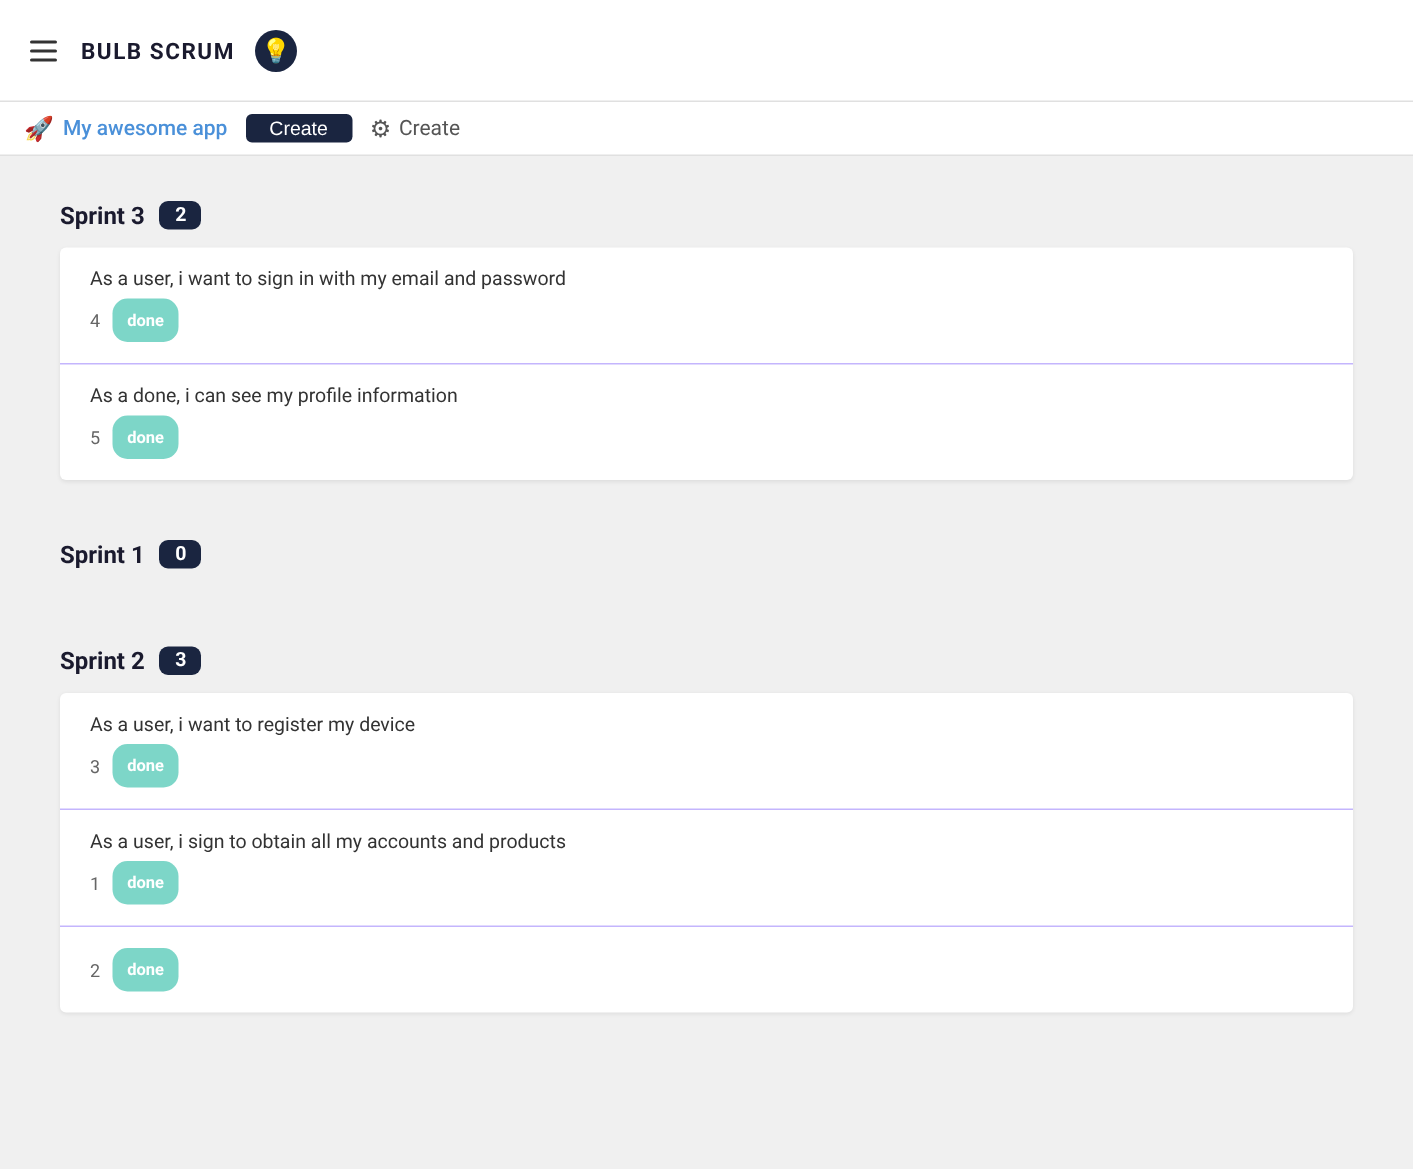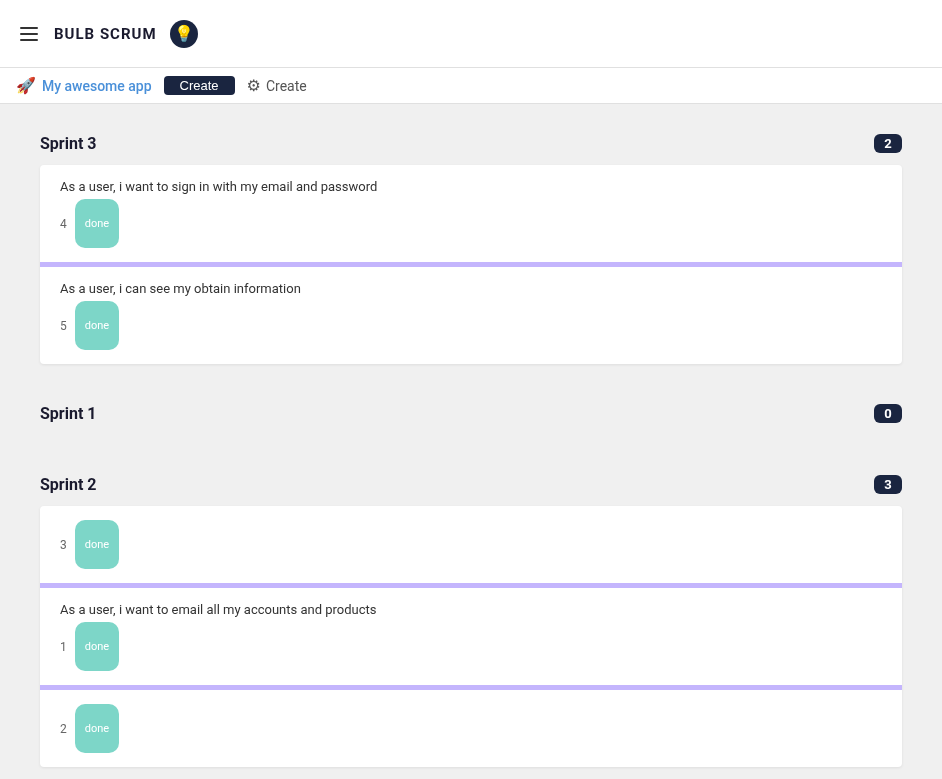--- a/index.html
+++ b/index.html
@@ -115,21 +115,20 @@
     
     .sprint-section {
       margin-bottom: 30px;
     }
 
     .sprint-header {
       display: flex;
       align-items: center;
       gap: 10px;
       padding: 10px 0 12px 0;
-      justify-content: space-between;
     }
 
     .sprint-title {
       font-size: 16px;
       font-weight: 700;
       color: #1a1a2e;
     }
 
     .sprint-badge {
       background: #1a2540;
@@ -145,21 +144,21 @@
     
     .stories-container {
       background: #fff;
       border-radius: 4px;
       overflow: hidden;
       box-shadow: 0 1px 3px rgba(0,0,0,0.08);
     }
 
     .story-item {
       padding: 14px 20px;
-      border-bottom: 5px solid #c4b5fd;
+      border-bottom: 1px solid #c4b5fd;
       cursor: pointer;
     }
 
     .story-item:last-child {
       border-bottom: none;
     }
 
     .story-text {
       font-size: 13px;
       color: #333;
@@ -174,23 +173,23 @@
 
     .story-number {
       font-size: 12px;
       color: #666;
     }
 
     .status-badge {
       background: #7dd6c8;
       color: #fff;
       font-size: 11px;
-      padding: 18px 10px;
+      padding: 8px 10px;
       border-radius: 10px;
-      font-weight: 400;
+      font-weight: 700;
     }
   </style>
 </head>
 <body>
 
 <nav class="navbar">
   <div class="hamburger-icon">
     <span></span>
     <span></span>
     <span></span>
@@ -223,48 +222,49 @@
       </div>
       <div class="stories-container">
         <div class="story-item">
           <div class="story-text">As a user, i want to sign in with my email and password</div>
           <div class="story-meta">
             <span class="story-number">4</span>
             <span class="status-badge">done</span>
           </div>
         </div>
         <div class="story-item">
-          <div class="story-text">As a user, i can see my obtain information</div>
+          <div class="story-text">As a done, i can see my profile information</div>
           <div class="story-meta">
             <span class="story-number">5</span>
             <span class="status-badge">done</span>
           </div>
         </div>
       </div>
     </div>
     <div class="sprint-section">
       <div class="sprint-header">
         <span class="sprint-title">Sprint 1</span>
         <span class="sprint-badge">0</span>
       </div>
     </div>
     <div class="sprint-section">
       <div class="sprint-header">
         <span class="sprint-title">Sprint 2</span>
         <span class="sprint-badge">3</span>
       </div>
       <div class="stories-container">
         <div class="story-item">
+          <div class="story-text">As a user, i want to register my device</div>
           <div class="story-meta">
             <span class="story-number">3</span>
             <span class="status-badge">done</span>
           </div>
         </div>
         <div class="story-item">
-          <div class="story-text">As a user, i want to email all my accounts and products</div>
+          <div class="story-text">As a user, i sign to obtain all my accounts and products</div>
           <div class="story-meta">
             <span class="story-number">1</span>
             <span class="status-badge">done</span>
           </div>
         </div>
         <div class="story-item">
           <div class="story-meta">
             <span class="story-number">2</span>
             <span class="status-badge">done</span>
           </div>

